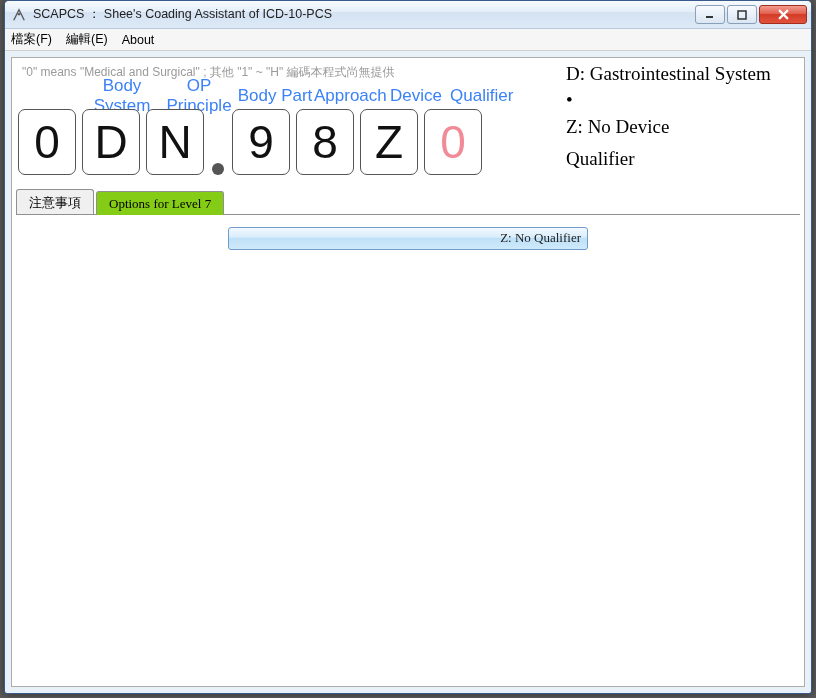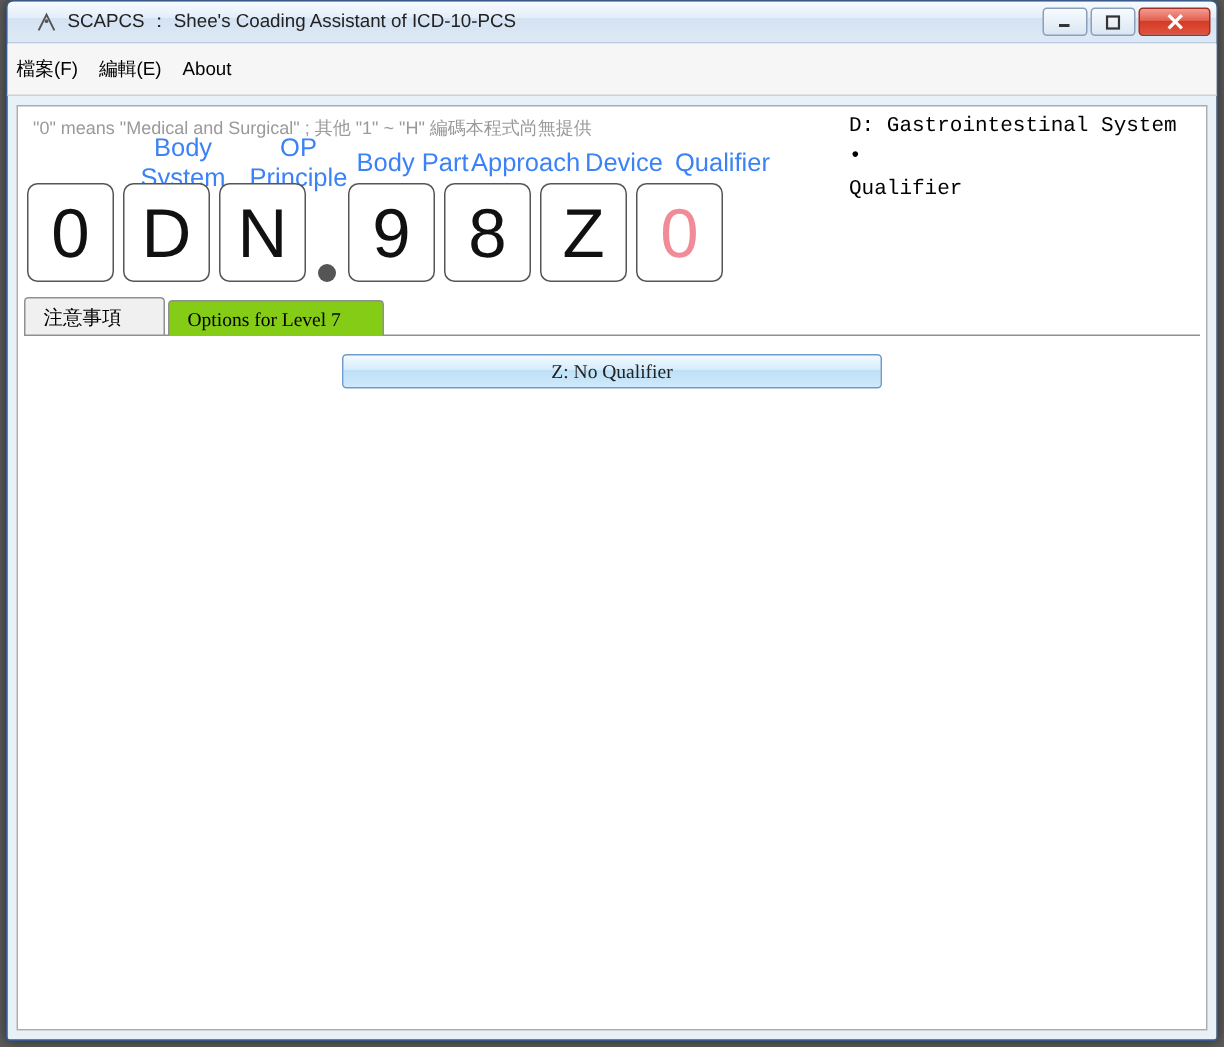--- a/index.html
+++ b/index.html
@@ -23,21 +23,21 @@
     border-radius: 5px 5px 3px 3px;
     box-shadow: 0 0 8px rgba(0,0,0,.5);
     display: flex;
     flex-direction: column;
   }
   .titlebar {
     height: 28px;
     background: linear-gradient(to bottom, #f7fbff 0, #e4eef9 40%, #d4e2f2 41%, #dde9f6 100%);
     display: flex;
     align-items: center;
-    padding: 0 4px 0 18px;
+    padding: 0 4px 0 6px;
     border-radius: 4px 4px 0 0;
     border-bottom: 1px solid #b8c9de;
     font-size: 12.5px;
     color: #222;
   }
   .app-icon {
     width: 16px; height: 16px;
     margin-right: 6px;
     display:inline-flex; align-items:center; justify-content:center;
   }
@@ -62,21 +62,21 @@
   }
   .win-btn.min svg, .win-btn.max svg { width:10px; height:10px; stroke:#333; }
   .win-btn.close svg { width:11px; height:11px; stroke:#fff; }
 
   .menubar {
     height: 22px;
     background: #f6f6f6;
     border-bottom: 1px solid #d0d0d0;
     display: flex;
     align-items: center;
-    padding: 17px 6px;
+    padding: 4px 6px;
     font-size: 12.5px;
     gap: 14px;
   }
   .menu-item { cursor: pointer; }
 
   .client {
     flex: 1;
     margin: 6px;
     background: #ffffff;
     border: 1px solid #acacac;
@@ -133,37 +133,37 @@
     border-radius: 50%;
     background: #555;
     margin: 0 8px 0 2px;
     align-self: flex-end;
     margin-bottom: 2px;
   }
 
   .desc-area {
     flex: 1;
     padding-top: 2px;
-    font-family: Liberation Mono, monospace;
-    font-size: 14px;
+    font-family: Liberation Serif, serif;
+    font-size: 19px;
     color: #000;
     line-height: 1.1;
   }
   .desc-area div { margin-bottom: 11px; }
 
   .tabs {
     display: flex;
     padding: 0 4px;
     height: 26px;
     align-items: flex-end;
   }
   .tab {
     border: 1px solid #909090;
     border-bottom: none;
-    padding: 4px 28px 3px 12px;
+    padding: 4px 12px 3px 12px;
     font-size: 13px;
     background: #f0f0f0;
     border-radius: 3px 3px 0 0;
     margin-right: 2px;
     cursor: pointer;
     font-family: "Times New Roman", serif;
   }
   .tab.active {
     background: #84cc16;
     position: relative;
@@ -183,20 +183,21 @@
     margin: 0 auto;
     width: 360px;
     height: 23px;
     border: 1px solid #6f9cc9;
     border-radius: 3px;
     background: linear-gradient(to bottom, #f4faff 0, #d7ecfb 45%, #bde0f7 46%, #cfe9fa 100%);
     font-size: 13px;
     font-family: "Times New Roman", serif;
     color: #222;
     cursor: pointer;
+    text-align: right;
   }
 </style>
 </head>
 <body>
 
 <div class="window">
 
   <div class="titlebar">
     <span class="app-icon">
       <svg viewBox="0 0 16 16">
@@ -255,20 +256,21 @@
           <div class="code-box">9</div>
           <div class="code-box">8</div>
           <div class="code-box">Z</div>
           <div class="code-box sel">0</div>
         </div>
       </div>
 
       <div class="desc-area">
         <div>D: Gastrointestinal System</div>
         <div style="margin-top:-6px;margin-bottom:6px">•</div>
+        <div>Z: No Device</div>
         <div>Qualifier</div>
       </div>
     </div>
 
     <div class="tabs">
       <div class="tab">注意事項</div>
       <div class="tab active">Options for Level 7</div>
     </div>
     <div class="tab-content">
       <button class="option-btn">Z: No Qualifier</button>

